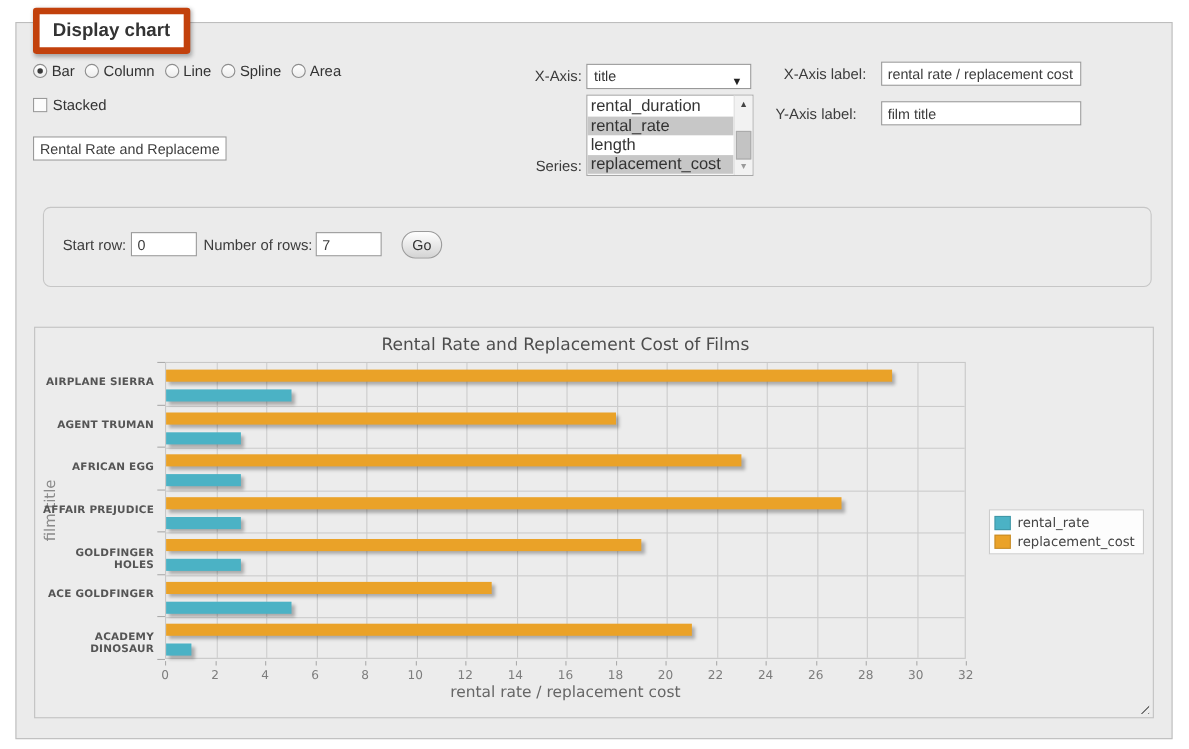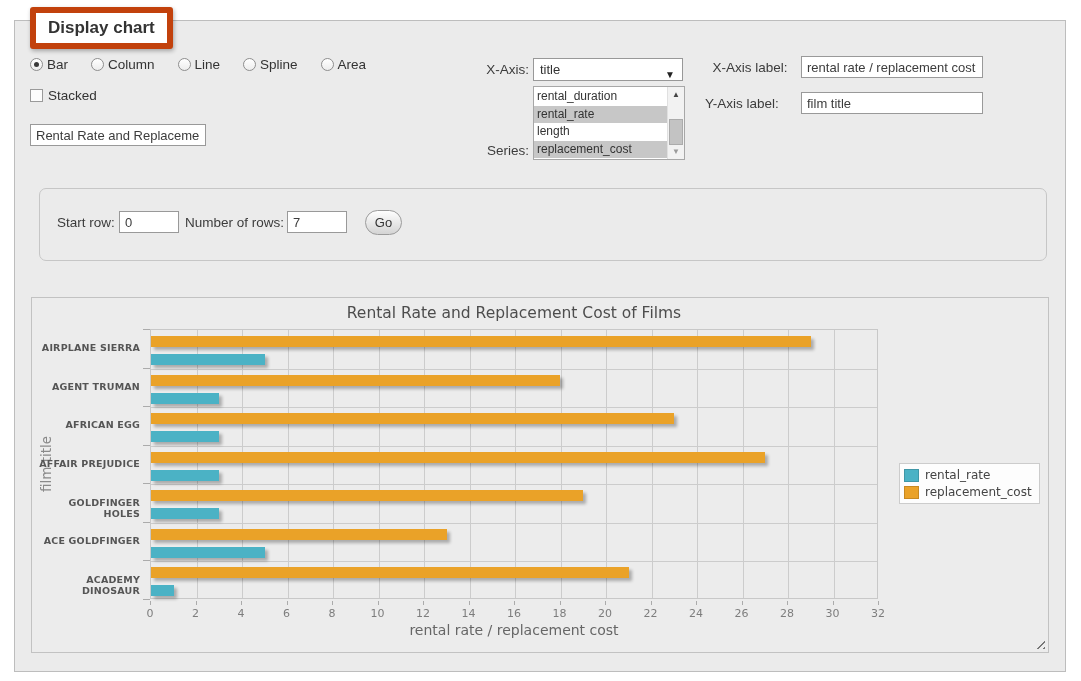--- a/index.html
+++ b/index.html
@@ -10,21 +10,21 @@
               background:#ebebeb; border:1px solid #bdbdbd; }
 
   .tab { position:absolute; left:30px; top:7px; z-index:5; background:#ffffff;
          border:6px solid #c2410c; border-radius:3px; padding:5px 12px;
          font-size:17px; font-weight:bold; color:#333;
          box-shadow:1px 2px 4px rgba(0,0,0,0.3); }
 
   .flabel { position:absolute; font-size:13.5px; color:#3c3c3c; }
 
   
-  .radio-row { position:absolute; left:15px; top:36px; display:flex; gap:23px; align-items:center; }
+  .radio-row { position:absolute; left:15px; top:36px; display:flex; gap:9px; align-items:center; }
   .radio-item { display:flex; align-items:center; gap:4px; font-size:13.5px; color:#333; }
   .radio { width:13px; height:13px; border-radius:50%; border:1px solid #8e8e8e;
            background:linear-gradient(#fff,#ededed); position:relative; flex:0 0 auto; }
   .radio.checked::after { content:""; position:absolute; left:3px; top:3px; width:5px; height:5px;
            border-radius:50%; background:#3a3a3a; }
   .checkbox-row { position:absolute; left:15px; top:67px; display:flex; align-items:center; gap:5px;
            font-size:13.5px; color:#333; }
   .checkbox { width:13px; height:13px; border:1px solid #9a9a9a; background:#fcfcfc; flex:0 0 auto; }
 
   input.txt { border:1px solid #999; background:#fff; font-family:"Liberation Sans",sans-serif;
@@ -32,21 +32,21 @@
 
   
   .select { position:absolute; left:518px; top:37px; width:150px; height:23px; background:#fff;
             border:1px solid #989898; font-size:13px; color:#333; line-height:21px; padding-left:6px; }
   .select .arrow { position:absolute; right:7px; top:5px; font-size:10px; color:#222; }
 
   
   .listbox { position:absolute; left:518px; top:65px; width:152px; height:74px; background:#fff;
              border:1px solid #a7a7a7; display:flex; }
   .opts { flex:1 1 auto; overflow:hidden; padding-top:1px; }
-  .opt { font-size:12px; color:#333; line-height:17.5px; padding:0 3px; white-space:nowrap; }
+  .opt { font-size:15px; color:#333; line-height:17.5px; padding:0 3px; white-space:nowrap; }
   .opt.sel { background:#c7c7c7; }
   .sbar { width:17px; flex:0 0 auto; background:#f2f2f2; border-left:1px solid #e0e0e0;
           display:flex; flex-direction:column; position:relative; }
   .sbtn { height:15px; text-align:center; font-size:8px; line-height:15px; color:#444; }
   .sbtn.down { position:absolute; bottom:0; left:0; right:0; color:#9a9a9a; }
   .sthumb { position:absolute; left:1px; right:1px; top:32px; height:26px; background:#c3c3c3;
             border:1px solid #ababab; }
 
   
   .subpanel { position:absolute; left:24px; top:167px; width:1008px; height:73px;

